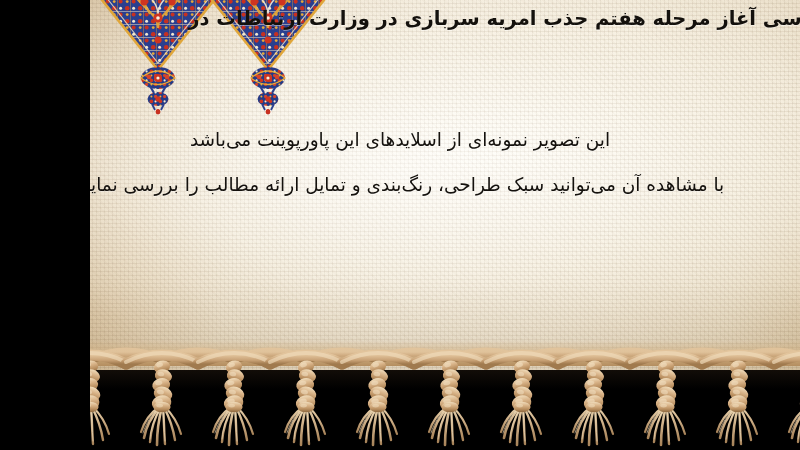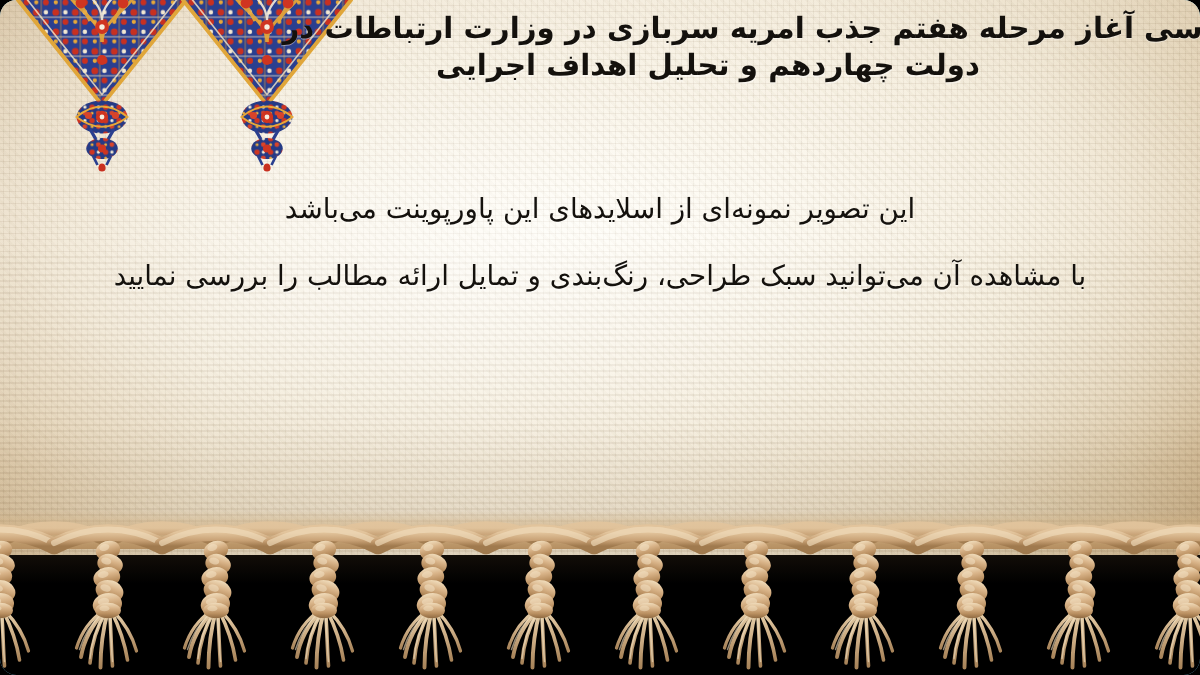--- a/index.html
+++ b/index.html
@@ -3,26 +3,25 @@
 <meta charset="utf-8">
 <title>Persian PowerPoint Slide Sample</title>
 <style>
   html, body {
     margin: 0;
     padding: 0;
     background: #000;
   }
   #slide {
     position: relative;
-    width: 800px;
+    width: 710px;
     height: 450px;
     overflow: hidden;
     font-family: "DejaVu Sans", "Liberation Sans", sans-serif;
     background: #7dd3fc;
-    border-radius: 11px;
   }
 
   
   .paper {
     position: absolute;
     left: 0; top: 0;
     width: 800px;
     height: 390px;
     background:
       radial-gradient(ellipse 120% 80% at 48% 38%,
@@ -326,21 +325,20 @@
         <circle cx="0" cy="0" r="2.7" fill="#cf3521"></circle>
         <path d="M-6 5 L-3 11 M6 5 L3 11" stroke="#2a3f8f" stroke-width="1.8"></path>
         <circle cx="0" cy="12" r="2.0" fill="#cf3521"></circle>
       </g>
       <circle cx="60" cy="146" r="2.4" fill="#c83020"></circle>
     </svg>
   </div>
 
   <div class="title-block">
     <div class="title-line-1">سی آغاز مرحله هفتم جذب امریه سربازی در وزارت ارتباطات در</div>
-    <div class="title-line-2">دولت چهاردهم و تحلیل اهداف اجرایی</div>
   </div>
 
   <div class="body-block">
     <span class="body-line">این تصویر نمونه‌ای از اسلایدهای این پاورپوینت می‌باشد</span>
     <span class="body-line">با مشاهده آن می‌توانید سبک طراحی، رنگ‌بندی و تمایل ارائه مطالب را بررسی نمایید</span>
   </div>
 
   <div class="bottom-band"></div>
 
   <div class="fringe-wrap">

